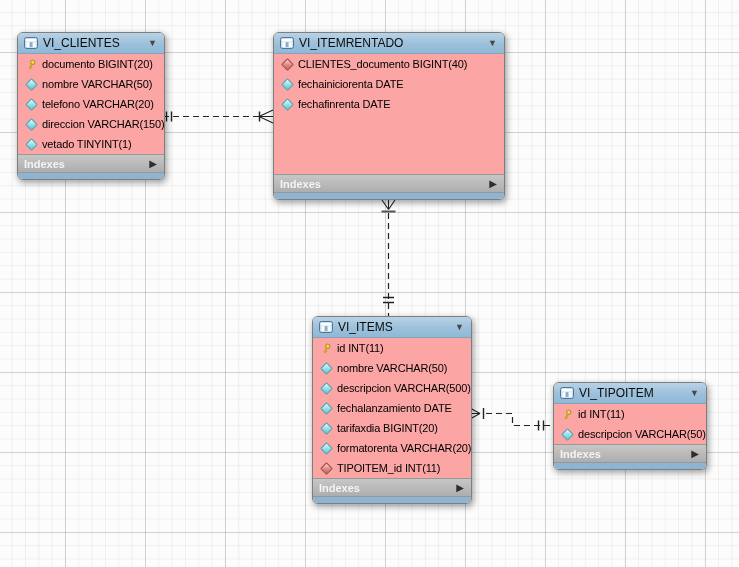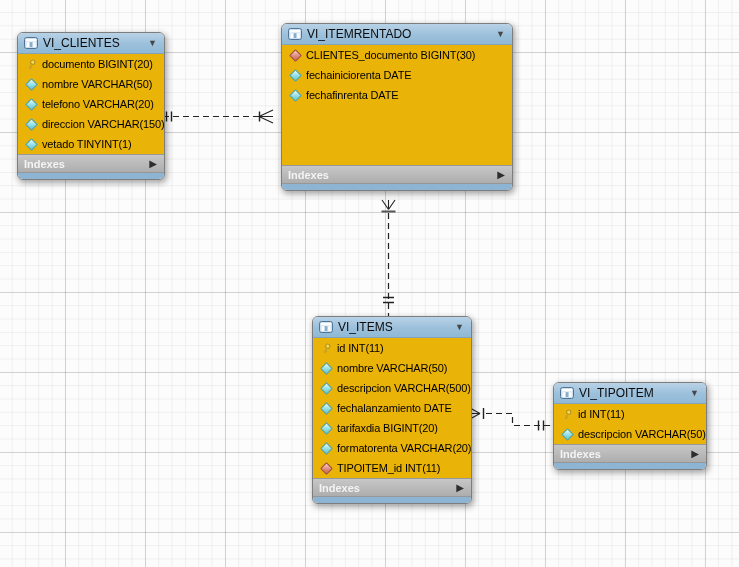--- a/index.html
+++ b/index.html
@@ -32,21 +32,21 @@
   .tbl-header {
     height:20px;
     display:flex; align-items:center; gap:5px;
     padding:0 7px 0 6px;
     background:linear-gradient(#b8d2e6, #9cc0db 55%, #8fb9d6);
     border-bottom:1px solid #84a2b8;
   }
   .tbl-title { font-size:12px; font-weight:normal; color:#0b0b0b; white-space:nowrap; }
   .tbl-caret { margin-left:auto; font-size:9px; color:#474747; line-height:1; }
 
-  .tbl-body { background:#eab308; }
+  .tbl-body { background:#fca5a5; }
   .field-row { height:20px; display:flex; align-items:center; padding:0 4px 0 6px; }
   .fi { width:14px; flex:0 0 auto; display:flex; align-items:center; justify-content:center; margin-right:4px; }
   .diamond {
     width:7px; height:7px; transform:rotate(45deg); border-radius:1px;
     border:1px solid #4aa6b2;
     background:linear-gradient(135deg,#eafcfe 0%,#8fdde7 55%,#5cc8d6 100%);
   }
   .diamond.fk {
     border-color:#9c4a43;
     background:linear-gradient(135deg,#f6d3cf 0%,#dd8a82 55%,#c9645b 100%);
@@ -143,38 +143,38 @@
           <span class="field-label">vetado TINYINT(1)</span>
         </div>
       </div>
     <div class="tbl-footer">
       <span class="footer-label">Indexes</span>
       <span class="tbl-arrow">▶</span>
     </div>
     <div class="tbl-bottombar"></div>
   </div>
 
-  <div class="er-table" style="left:273px; top:23px; width:230px;margin-left:8px;">
+  <div class="er-table" style="left:273px; top:32px; width:230px;">
     <div class="tbl-header">
       <svg width="14" height="12" viewBox="0 0 14 12">
         <rect x="0.5" y="0.5" width="13" height="11" rx="2" fill="#cfe0ee" stroke="#4f7496"></rect>
         <rect x="2" y="2" width="10" height="2.4" fill="#ffffff"></rect>
         <rect x="2.6" y="5.2" width="2.4" height="4.8" fill="#ffffff"></rect>
         <rect x="5.9" y="5.2" width="2.4" height="4.8" fill="#88aecd"></rect>
         <rect x="9.2" y="5.2" width="2.4" height="4.8" fill="#ffffff"></rect>
       </svg>
       <span class="tbl-title">VI_ITEMRENTADO</span>
       <span class="tbl-caret">▼</span>
     </div>
     <div class="tbl-body" style="height:120px;">
         <div class="field-row">
           <span class="fi">
             <span class="diamond fk"></span>
           </span>
-          <span class="field-label">CLIENTES_documento BIGINT(30)</span>
+          <span class="field-label">CLIENTES_documento BIGINT(40)</span>
         </div>
         <div class="field-row">
           <span class="fi">
             <span class="diamond"></span>
           </span>
           <span class="field-label">fechainiciorenta DATE</span>
         </div>
         <div class="field-row">
           <span class="fi">
             <span class="diamond"></span>

